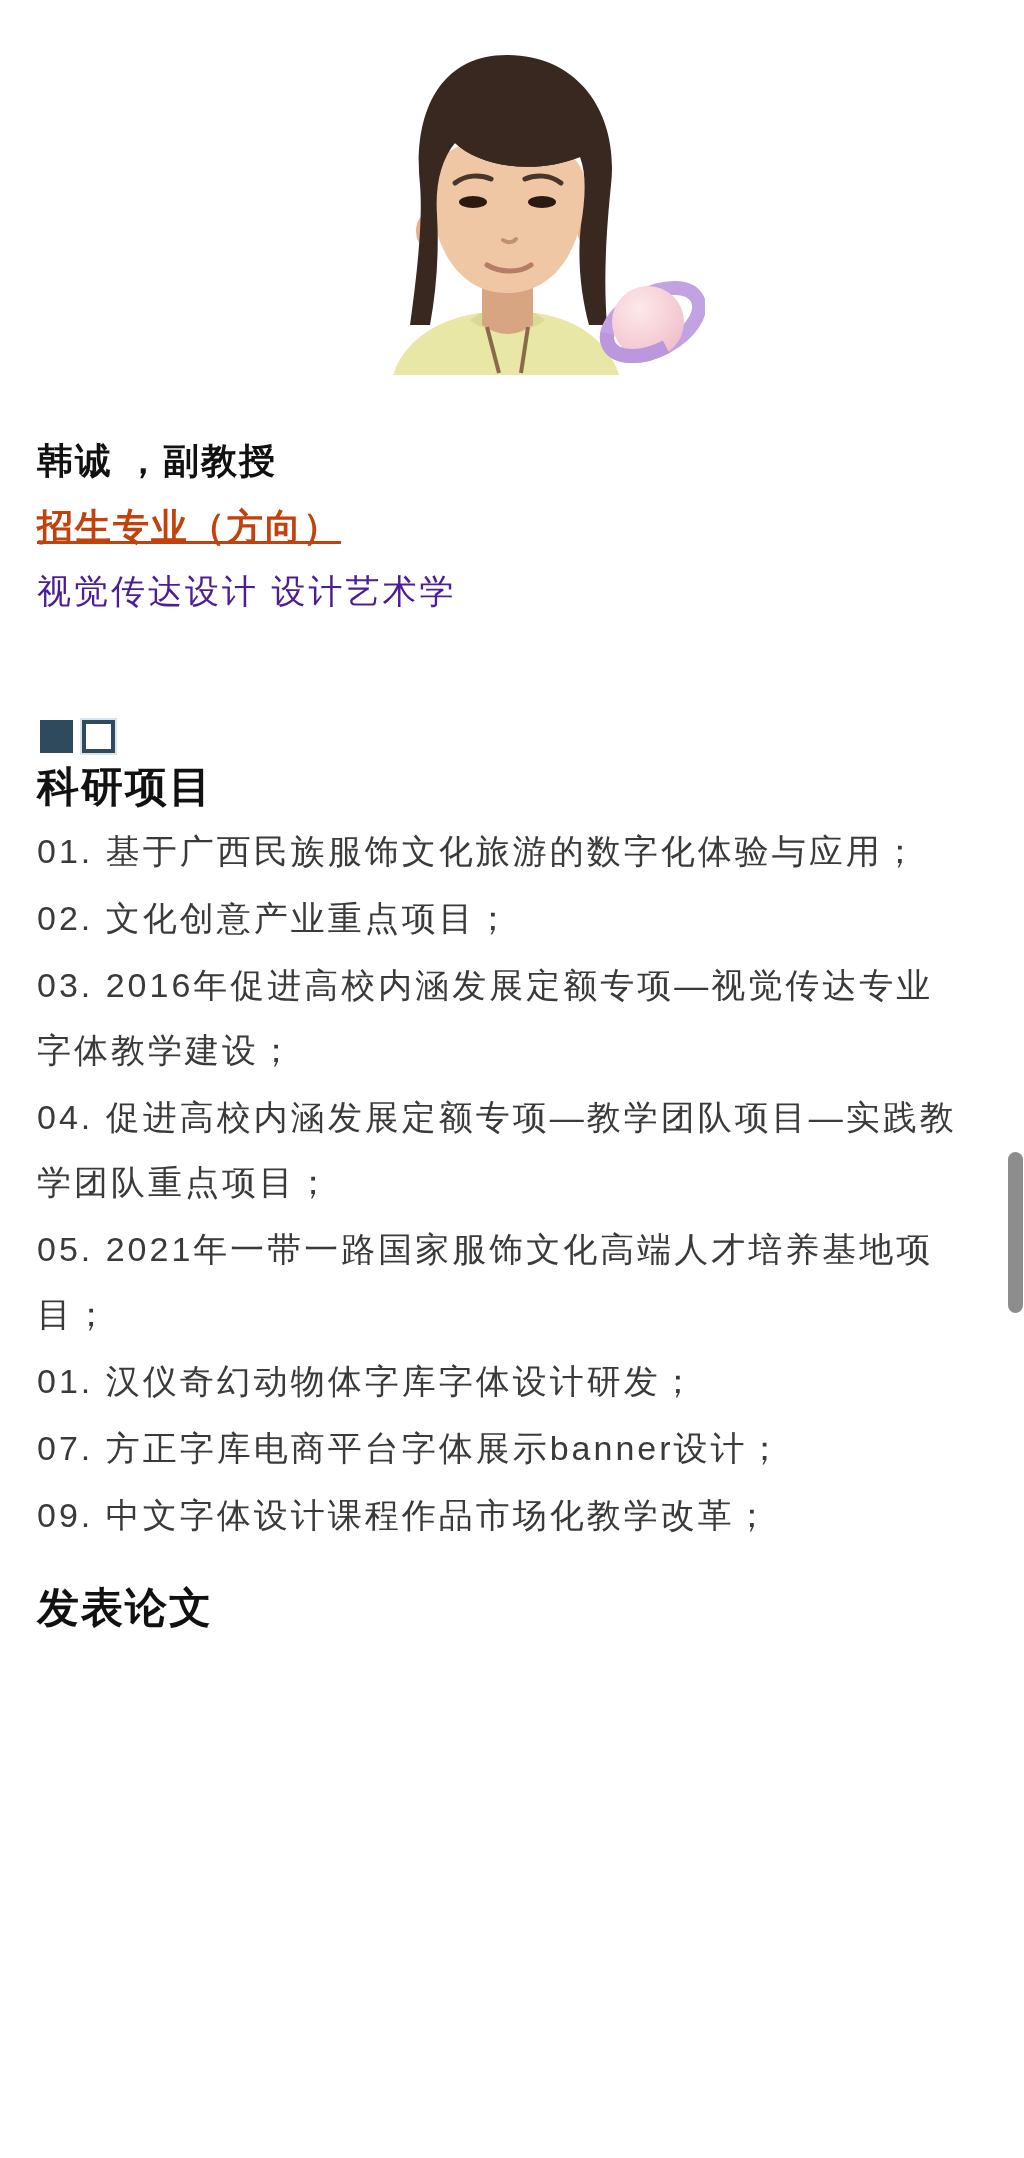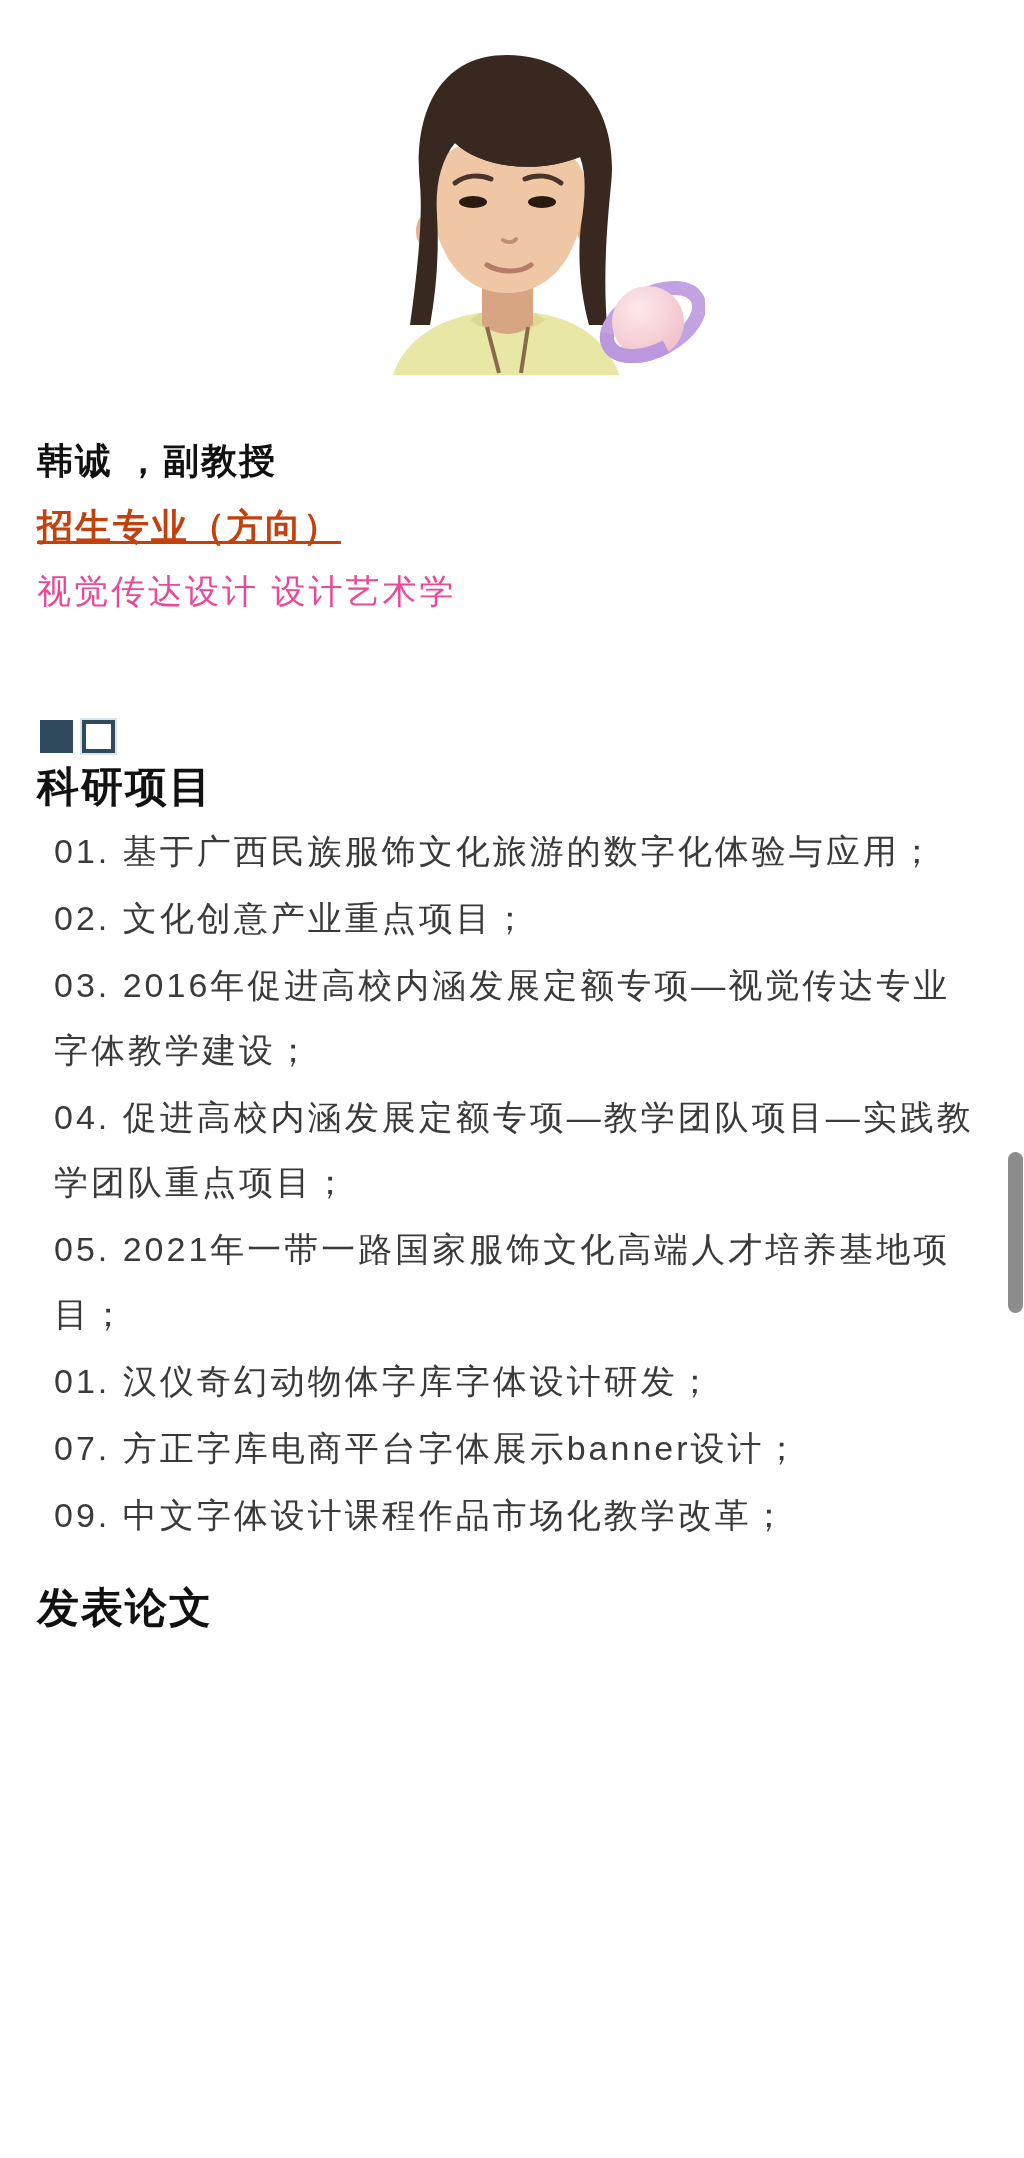--- a/index.html
+++ b/index.html
@@ -22,37 +22,37 @@
   .name-line{
     font-size:36px;line-height:65px;font-weight:700;color:#111;
     letter-spacing:2px;margin:53px 0 0 0;
   }
   .sub-heading{
     font-size:36px;line-height:65px;font-weight:700;color:#c2410c;
     letter-spacing:2px;margin:1px 0 0 0;text-decoration:underline;
   }
   .major-value{
     font-size:34px;line-height:65px;font-weight:400;
-    letter-spacing:3px;margin:0;color:#ec4899;
+    letter-spacing:3px;margin:0;color:#4c1d95;
   }
   .squares-row{
     margin-top:96px;height:34px;display:flex;align-items:flex-start;gap:9px;
     padding-left:3px;
   }
   .sq{width:33px;height:33px;box-sizing:border-box;display:inline-block;}
   .sq-filled{background:#2f4a5c;}
   .sq-outline{background:#ffffff;border:4px solid #2f4a5c;box-shadow:0 0 0 2px #dbe4ea;}
   .section-heading{
     font-size:42px;line-height:65px;font-weight:700;color:#111;
     letter-spacing:2px;margin:0;
   }
   .section-heading.papers{margin-top:27px;margin-bottom:28px;}
   .item{
     font-size:34px;line-height:65px;font-weight:400;color:#3a3a3a;
-    letter-spacing:3px;margin:0 0 2px 17px;
+    letter-spacing:3px;margin:0 0 2px 0;
     white-space:pre-line;
     max-width:956px;
   }
   .watermark{
     position:absolute;right:27px;top:2085px;
     font-size:36px;letter-spacing:3px;white-space:nowrap;
     color:#cfcfcf;text-shadow:0 1px 1px rgba(255,255,255,0.9);
     font-weight:400;
   }
   .scrollbar-thumb{

